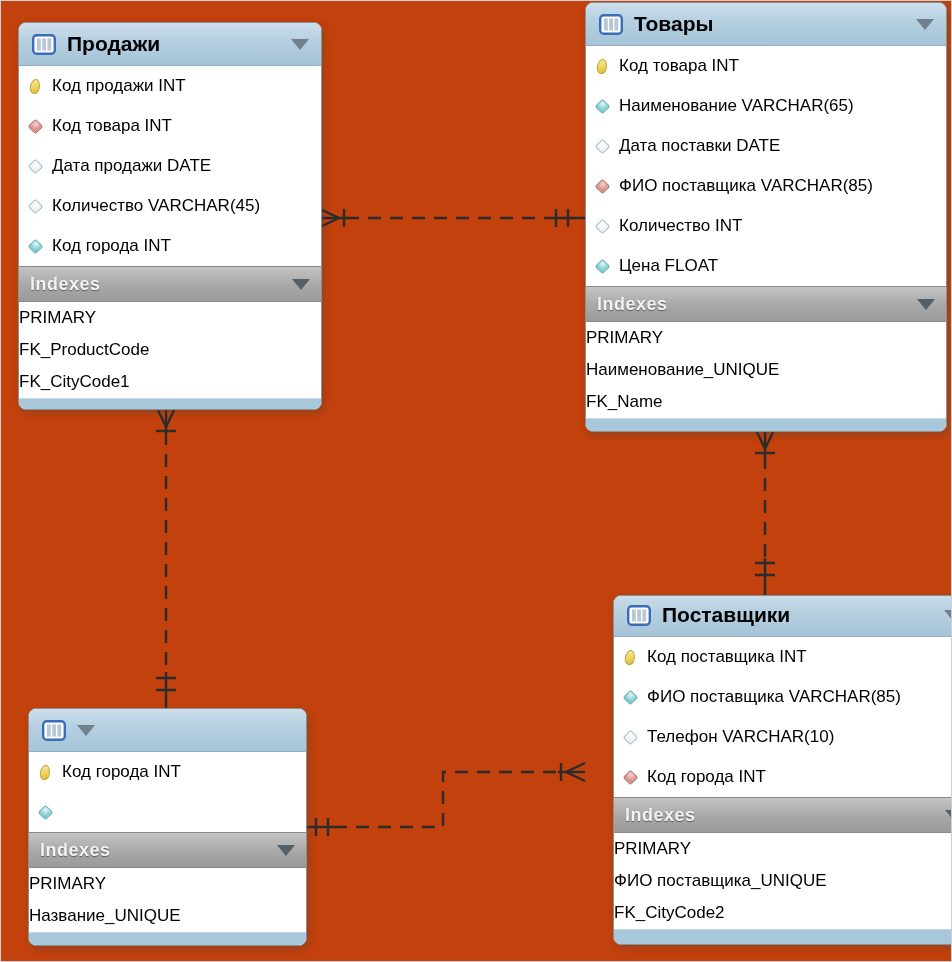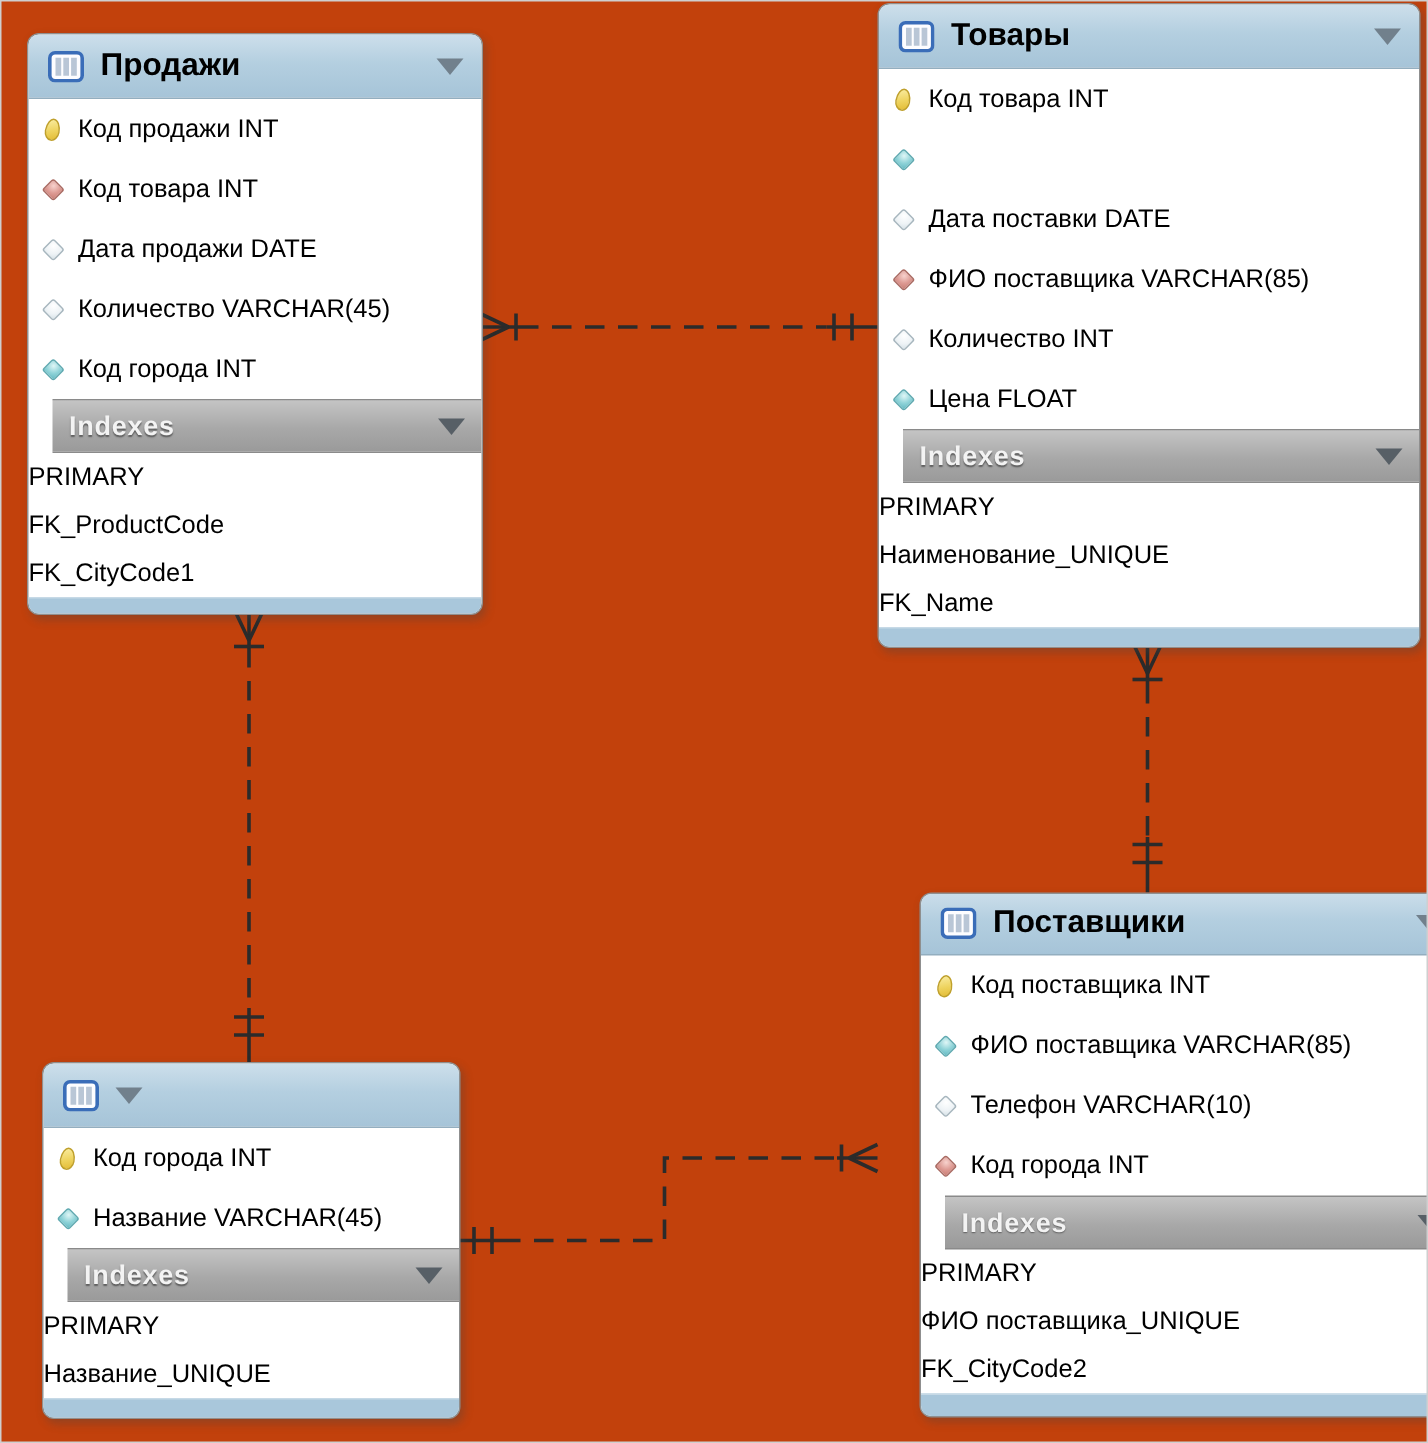--- a/index.html
+++ b/index.html
@@ -29,21 +29,21 @@
       border:1px solid #bfa02c;border-radius:50% 50% 50% 50% / 58% 58% 42% 42%;transform:rotate(10deg);}
   .col-icon[data-icon="fk"]::before,
   .col-icon[data-icon="notnull"]::before,
   .col-icon[data-icon="nullable"]::before{left:2px;top:3px;width:9px;height:9px;transform:rotate(45deg);border-radius:2px;}
   .col-icon[data-icon="fk"]::before{background:radial-gradient(circle at 32% 28%,#f7d2cd 0%,#dd9a93 55%,#c97d74 100%);border:1px solid #a96a62;}
   .col-icon[data-icon="notnull"]::before{background:radial-gradient(circle at 32% 28%,#dff6f6 0%,#8fd3d8 55%,#63b9c2 100%);border:1px solid #5fa9b0;}
   .col-icon[data-icon="nullable"]::before{background:radial-gradient(circle at 32% 28%,#ffffff 0%,#eef3f6 60%,#d6e1e7 100%);border:1px solid #a7b6be;}
 
   .t-indexes-bar{height:34px;flex:none;display:flex;align-items:center;padding:0 11px 0 11px;
       background:linear-gradient(180deg,#c4c4c4 0%,#a8a8a8 55%,#9a9a9a 100%);
-      border-top:1px solid #8a8a8a;border-bottom:1px solid #8a8a8a;margin-left:16px;}
+      border-top:1px solid #8a8a8a;border-bottom:1px solid #8a8a8a;}
   .idx-title{flex:1;color:#f3f3f3;font-weight:bold;font-size:18px;letter-spacing:.5px;
       text-shadow:0 1px 1px rgba(88,88,88,.95);}
   .t-indexes-bar .arrow-down{border-top-color:#575f66;}
   .idx-row{height:32px;display:flex;align-items:center;font-size:17px;color:#000;white-space:nowrap;}
   .t-footer{height:16px;flex:none;margin-top:auto;background:#a9c7db;border-top:1px solid #c6d9e6;}
 </style>
 </head>
 <body>
 
 <div class="canvas">
@@ -148,20 +148,21 @@
       <span class="t-title">Товары</span>
       <span class="arrow-down"></span>
     </div>
     <div class="t-cols">
       <div class="col-row">
         <span class="col-icon" data-icon="key"></span>
         <span>Код товара INT</span>
       </div>
       <div class="col-row">
         <span class="col-icon" data-icon="notnull"></span>
+        <span>Наименование VARCHAR(65)</span>
       </div>
       <div class="col-row">
         <span class="col-icon" data-icon="nullable"></span>
         <span>Дата поставки DATE</span>
       </div>
       <div class="col-row">
         <span class="col-icon" data-icon="fk"></span>
         <span>ФИО поставщика VARCHAR(85)</span>
       </div>
       <div class="col-row">
@@ -197,21 +198,20 @@
       </span>
       <span class="arrow-down"></span>
     </div>
     <div class="t-cols">
       <div class="col-row">
         <span class="col-icon" data-icon="key"></span>
         <span>Код города INT</span>
       </div>
       <div class="col-row">
         <span class="col-icon" data-icon="notnull"></span>
-        <span>Название VARCHAR(45)</span>
       </div>
     </div>
     <div class="t-indexes-bar">
       <span class="idx-title">Indexes</span>
       <span class="arrow-down"></span>
     </div>
     <div>
       <div class="idx-row">PRIMARY</div>
       <div class="idx-row">Название_UNIQUE</div>
     </div>

